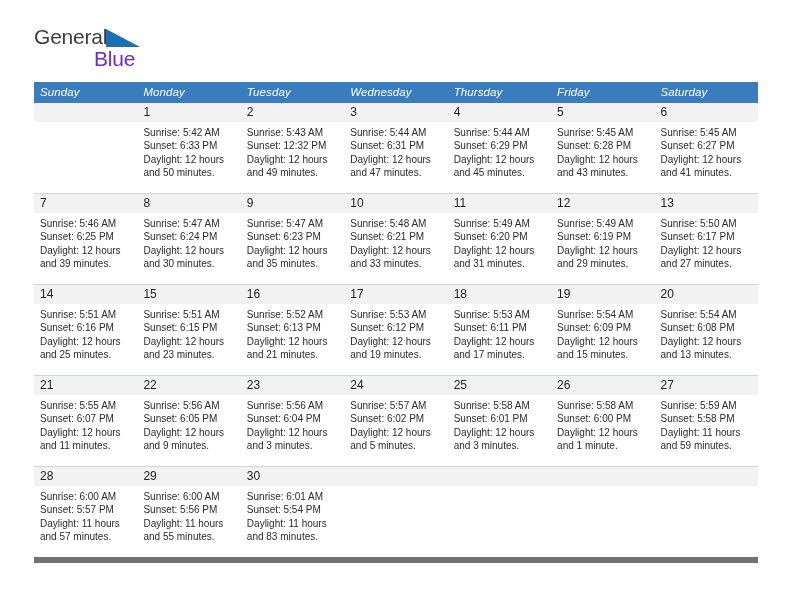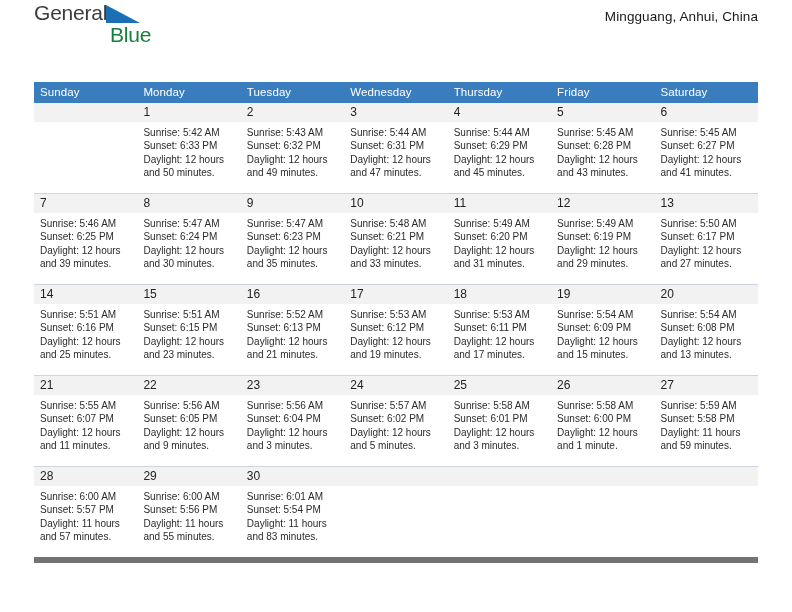--- a/index.html
+++ b/index.html
@@ -14,22 +14,23 @@
   .page {
     position: relative;
     width: 792px;
     height: 612px;
     padding: 0 34px;
   }
 
   
   .topbar {
     display: flex;
-    align-items: flex-start;
+    align-items: center;
     justify-content: space-between;
+    padding-top: 26px;
     height: 74px;
   }
 
   .logo {
     position: relative;
     width: 112px;
     height: 52px;
     line-height: 1;
     user-select: none;
   }
@@ -44,24 +45,24 @@
   }
   .logo-flag {
     position: absolute;
     left: 72px;
     top: 5px;
     width: 34px;
     height: 18px;
   }
   .logo-blue {
     position: absolute;
-    left: 76px;
+    left: 60px;
     top: 24px;
     font-size: 21px;
-    color: #15803d;
+    color: #6d28d9;
     letter-spacing: -0.2px;
   }
 
   .titleblock { text-align: right; padding-top: 0px; }
   .cal-title {
     font-size: 27px;
     font-weight: normal;
     color: #1a1a1a;
     letter-spacing: 0.1px;
     line-height: 1.15;
@@ -81,20 +82,21 @@
     table-layout: fixed;
   }
   .calendar th {
     background: #3a7dbf;
     color: #ffffff;
     font-size: 11.5px;
     font-weight: normal;
     text-align: left;
     padding: 4px 0 5px 6px;
     letter-spacing: 0.1px;
+    font-style: italic;
   }
   .calendar td {
     vertical-align: top;
     padding: 0;
     border-bottom: 1px solid #c9d6e4;
     height: 90px;
   }
   .calendar tr.week:last-child td { border-bottom: 6px solid #737373; }
 
   .cell { position: relative; height: 90px; }
@@ -126,21 +128,20 @@
       <span class="logo-general">General</span>
       <span class="logo-flag">
         <svg width="34" height="18" viewBox="0 0 34 18" xmlns="http://www.w3.org/2000/svg">
           <polygon points="0,0 34,18 0,18" fill="#1a6fb5"></polygon>
         </svg>
       </span>
       <span class="logo-blue">Blue</span>
     </div>
 
     <div class="titleblock">
-      <div class="cal-sub">Mingguang, Anhui, China</div>
     </div>
 
   </div>
 
   <table class="calendar">
     <thead>
       <tr id="weekday-row">
           <th>Sunday</th>
           <th>Monday</th>
           <th>Tuesday</th>
@@ -166,21 +167,21 @@
                 <div>Daylight: 12 hours</div>
                 <div>and 50 minutes.</div>
               </div>
             </div>
           </td>
           <td>
             <div class="cell">
               <div class="daynum">2</div>
               <div class="info">
                 <div>Sunrise: 5:43 AM</div>
-                <div>Sunset: 6:32 PM</div>
+                <div>Sunset: 12:32 PM</div>
                 <div>Daylight: 12 hours</div>
                 <div>and 49 minutes.</div>
               </div>
             </div>
           </td>
           <td>
             <div class="cell">
               <div class="daynum">3</div>
               <div class="info">
                 <div>Sunrise: 5:44 AM</div>

